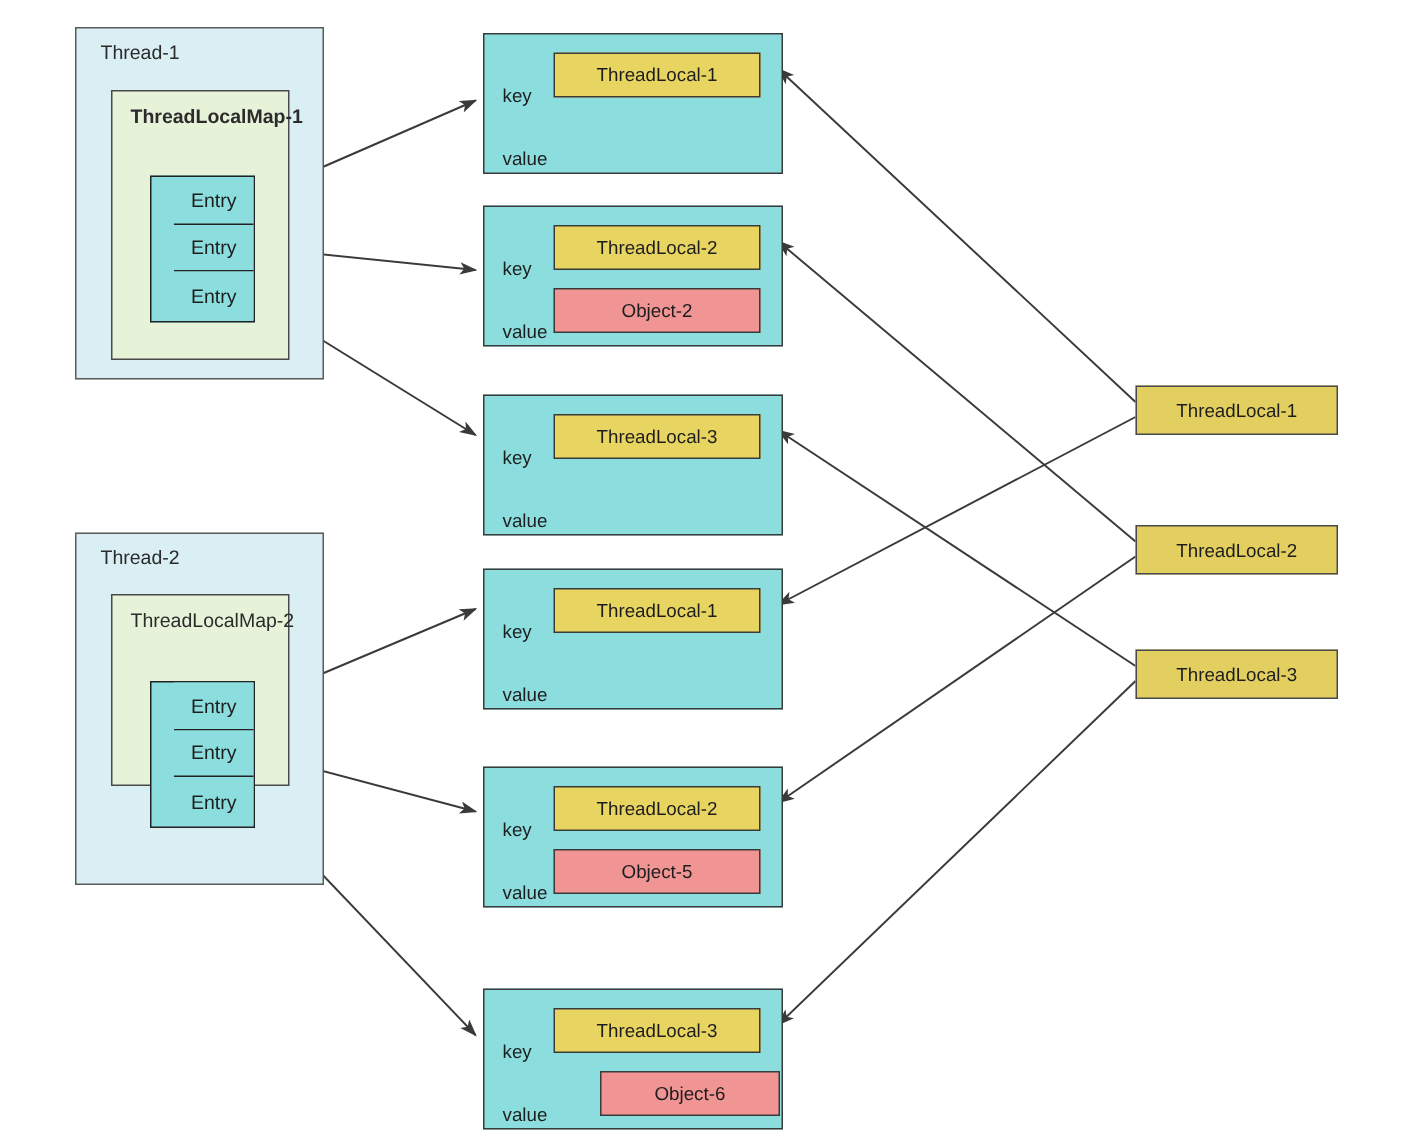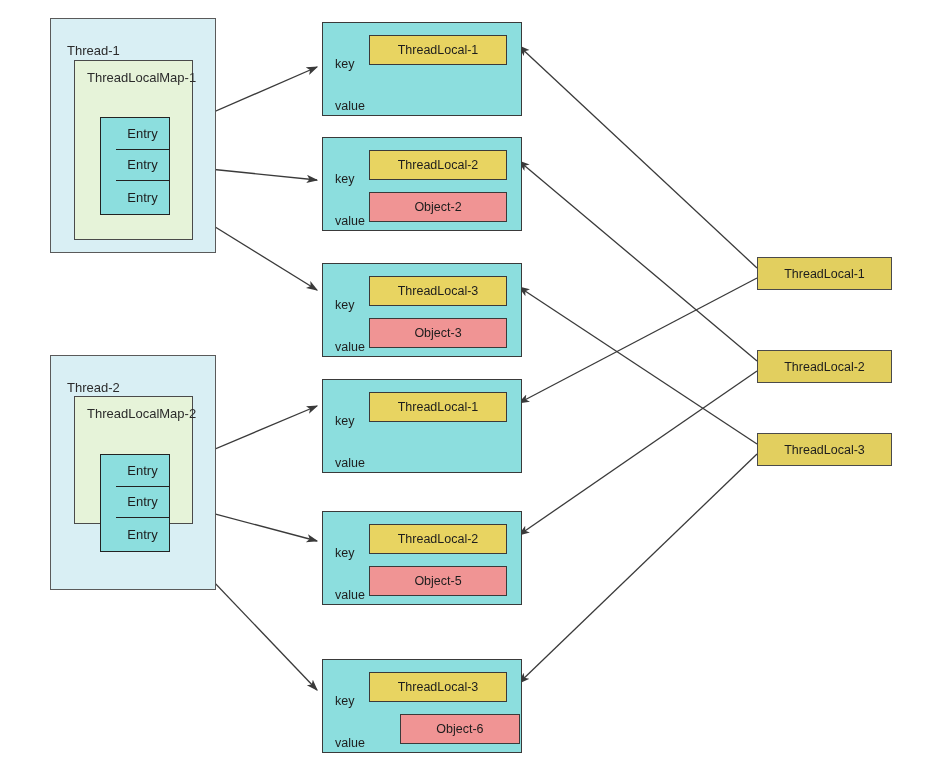--- a/index.html
+++ b/index.html
@@ -23,21 +23,21 @@
   .abs { position: absolute; box-sizing: border-box; }
 
   
   .thread-box {
     background: #d9eff4;
     border: 1px solid #5a5a5a;
   }
   .thread-label {
     position: absolute;
     left: 16px;
-    top: 24px;
+    top: 8px;
     font-size: 13px;
     color: #2b2b2b;
     white-space: nowrap;
   }
 
   
   .map-box {
     background: #e6f3d9;
     border: 1px solid #4a4a4a;
   }
@@ -148,21 +148,21 @@
         <line x1="757" y1="371" x2="519" y2="535" marker-end="url(#ah)"></line>
         <line x1="757" y1="444" x2="519" y2="287" marker-end="url(#ah)"></line>
         <line x1="757" y1="454" x2="519" y2="683" marker-end="url(#ah)"></line>
       </g>
   </svg>
 
   <div id="threads-layer">
       <div class="abs thread-box" style="left: 50px; top: 18px; width: 166px; height: 235px;">
         <div class="thread-label">Thread-1</div>
       </div>
-      <div class="abs map-box" style="left: 74px; top: 60px; width: 119px; height: 180px;">
+      <div class="abs map-box" style="left: 74px; top: 60px; width: 119px; height: 180px; font-weight: bold;">
         <div class="map-label">ThreadLocalMap-1</div>
       </div>
       <div class="entry-stack" style="left: 100px; top: 117px; width: 70px; height: 98px;">
         <div class="entry-cell" style="height: 31.6667px;">Entry</div>
         <div class="entry-cell" style="height: 31.6667px;">Entry</div>
         <div class="entry-cell" style="height: 31.6667px;">Entry</div>
       </div>
       <div class="abs thread-box" style="left: 50px; top: 355px; width: 166px; height: 235px;">
         <div class="thread-label">Thread-2</div>
       </div>
@@ -195,21 +195,20 @@
           <div class="kv-chip chip-value" style="width: 138px; height: 30px;">Object-2</div>
         </div>
       </div>
       <div class="abs kv-group" style="left: 322px; top: 263px; width: 200px; height: 94px;">
         <div class="kv-row" style="left: 0px; top: 12px; width: 197px; height: 30px;">
           <div class="kv-caption">key</div>
           <div class="kv-chip chip-key" style="width: 138px; height: 30px;">ThreadLocal-3</div>
         </div>
         <div class="kv-row" style="left: 0px; top: 54px; width: 197px; height: 30px;">
           <div class="kv-caption">value</div>
-          <div class="kv-chip chip-value" style="width: 138px; height: 30px;">Object-3</div>
         </div>
       </div>
       <div class="abs kv-group" style="left: 322px; top: 379px; width: 200px; height: 94px;">
         <div class="kv-row" style="left: 0px; top: 12px; width: 197px; height: 30px;">
           <div class="kv-caption">key</div>
           <div class="kv-chip chip-key" style="width: 138px; height: 30px;">ThreadLocal-1</div>
         </div>
         <div class="kv-row" style="left: 0px; top: 54px; width: 197px; height: 30px;">
           <div class="kv-caption">value</div>
         </div>

